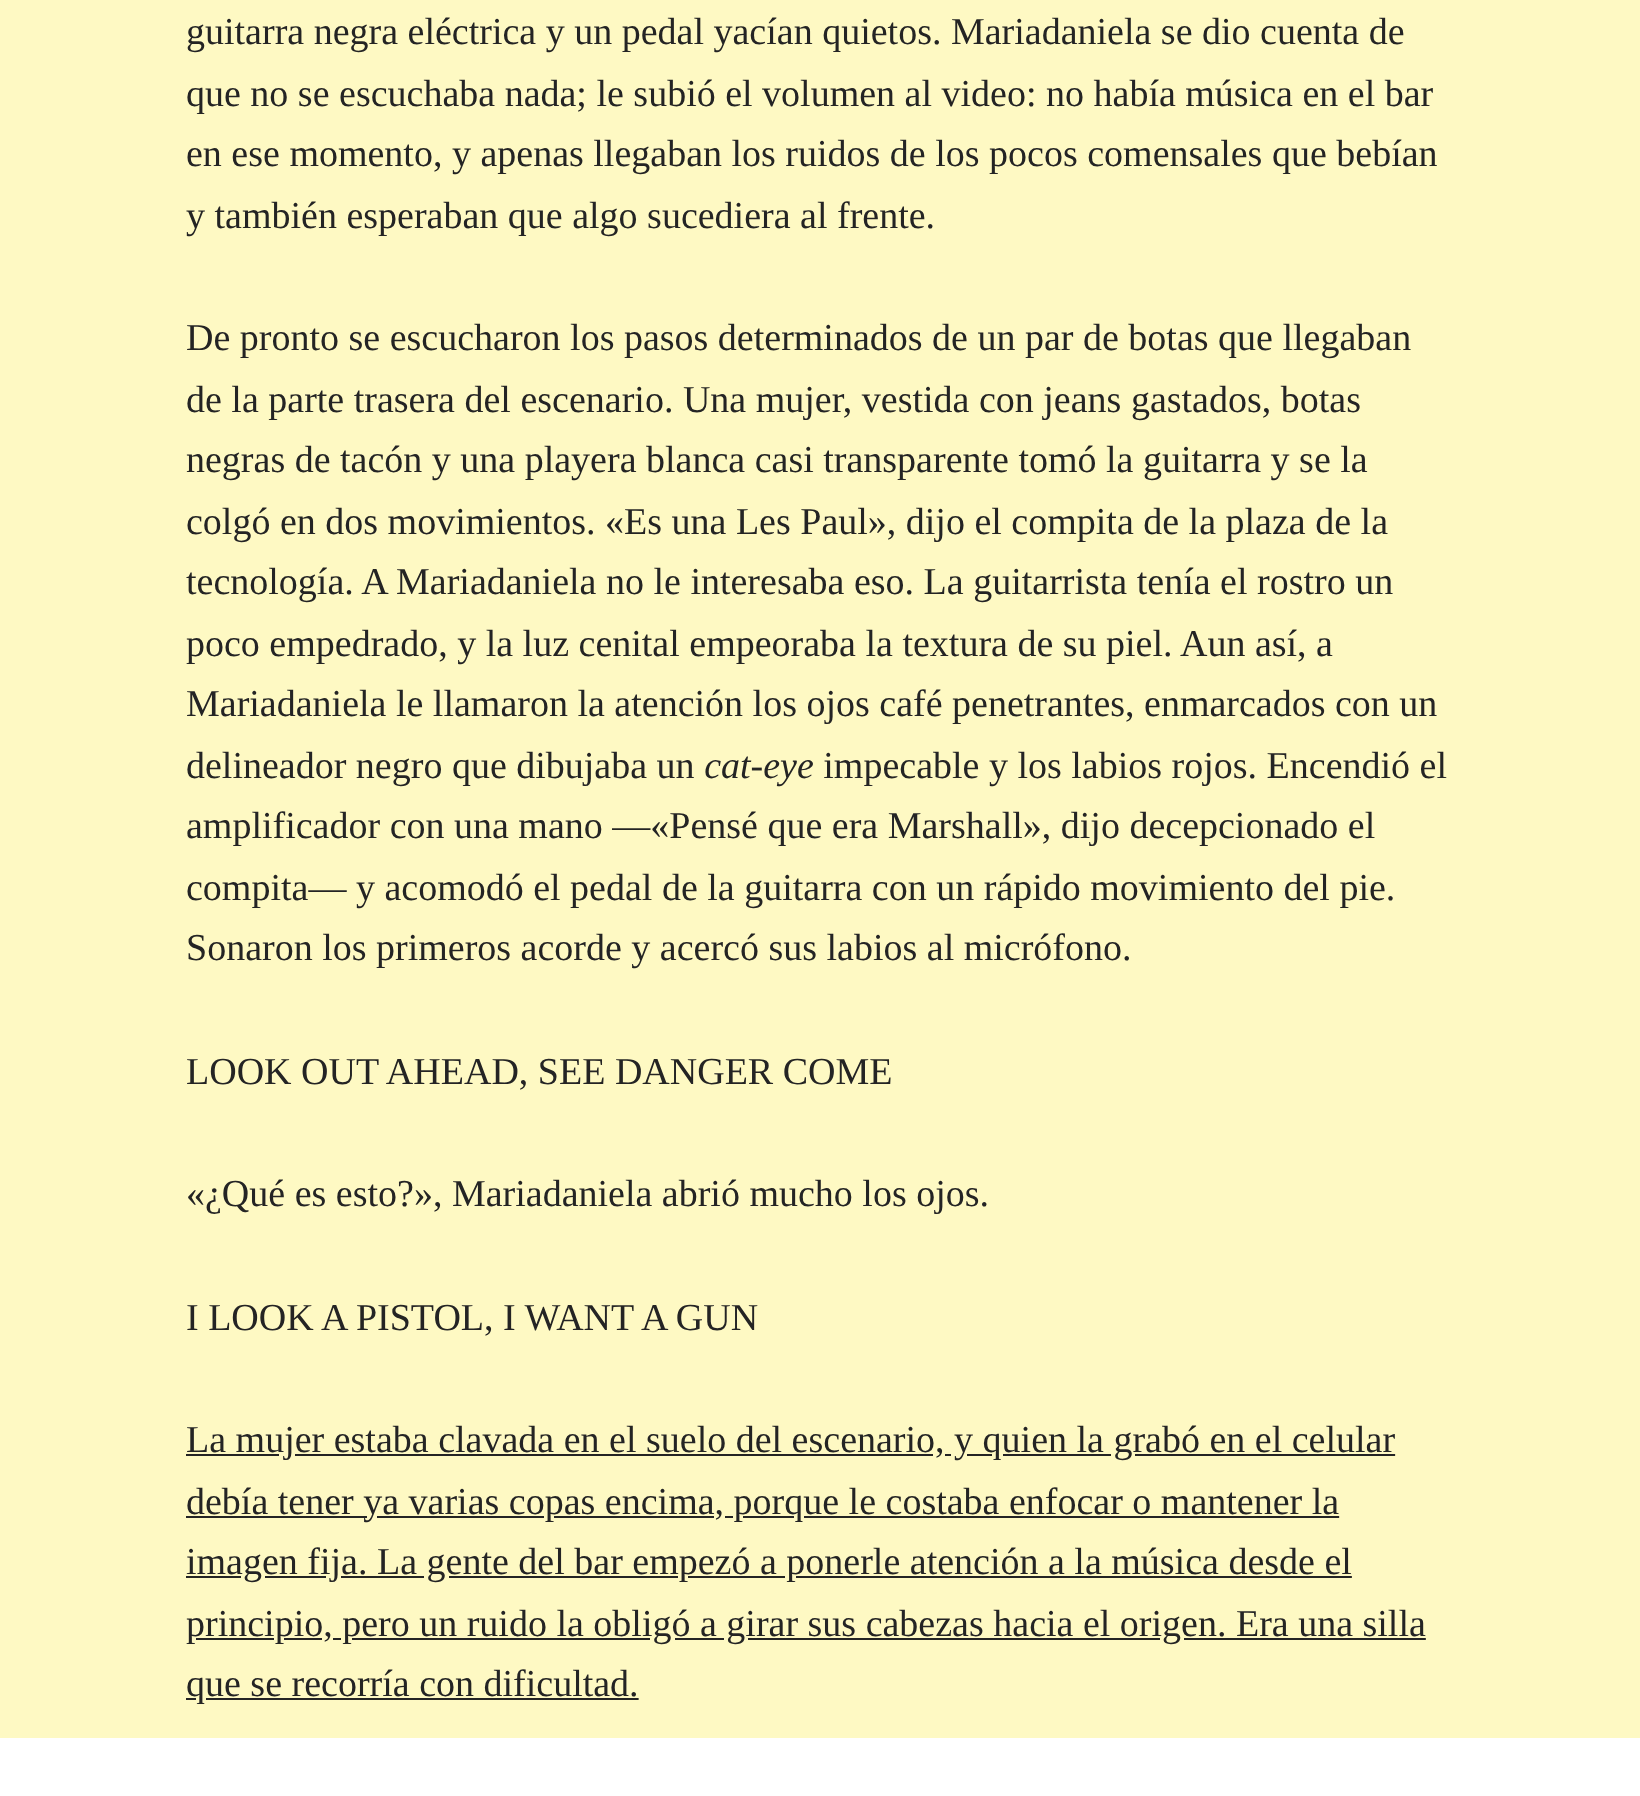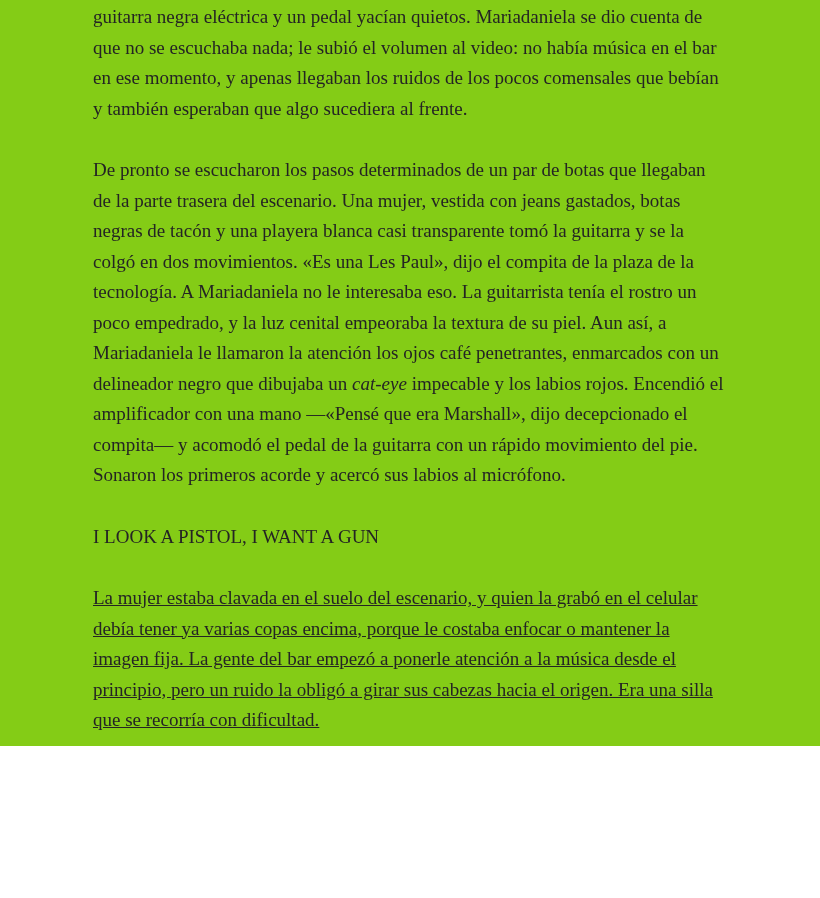--- a/index.html
+++ b/index.html
@@ -8,21 +8,21 @@
     background: #ffffff;
   }
   body {
     width: 820px;
     min-height: 898px;
   }
   .page {
     box-sizing: border-box;
     width: 820px;
     padding: 2px 93px 10px 93px;
-    background: #84cc16;
+    background: #fef9c3;
   }
   .article p {
     font-family: "Liberation Serif", "DejaVu Serif", serif;
     font-size: 19px;
     line-height: 30.5px;
     color: #242424;
     margin: 0 0 31px 0;
     text-align: left;
     word-spacing: normal;
   }
@@ -38,20 +38,22 @@
 
 <div class="page">
   <div class="article">
 
     <p>guitarra negra eléctrica y un pedal yacían quietos. Mariadaniela se dio cuenta de que no se escuchaba nada; le subió el volumen al video: no había música en el bar en ese momento, y apenas llegaban los ruidos de los pocos comensales que bebían y también esperaban que algo sucediera al frente.</p>
 
     <p>
       <span>De pronto se escucharon los pasos determinados de un par de botas que llegaban de la parte trasera del escenario. Una mujer, vestida con jeans gastados, botas negras de tacón y una playera blanca casi transparente tomó la guitarra y se la colgó en dos movimientos. «Es una Les Paul», dijo el compita de la plaza de la tecnología. A Mariadaniela no le interesaba eso. La guitarrista tenía el rostro un poco empedrado, y la luz cenital empeoraba la textura de su piel. Aun así, a Mariadaniela le llamaron la atención los ojos café penetrantes, enmarcados con un delineador negro que dibujaba un </span><em>cat-eye</em><span> impecable y los labios rojos. Encendió el amplificador con una mano —«Pensé que era Marshall», dijo decepcionado el compita— y acomodó el pedal de la guitarra con un rápido movimiento del pie. Sonaron los primeros acorde y acercó sus labios al micrófono.</span>
     </p>
 
+    <p>LOOK OUT AHEAD, SEE DANGER COME</p>
 
+    <p>«¿Qué es esto?», Mariadaniela abrió mucho los ojos.</p>
 
     <p>I LOOK A PISTOL, I WANT A GUN</p>
 
     <p>La mujer estaba clavada en el suelo del escenario, y quien la grabó en el celular debía tener ya varias copas encima, porque le costaba enfocar o mantener la imagen fija. La gente del bar empezó a ponerle atención a la música desde el principio, pero un ruido la obligó a girar sus cabezas hacia el origen. Era una silla que se recorría con dificultad.</p>
 
   </div>
 </div>
 
 </body></html>

